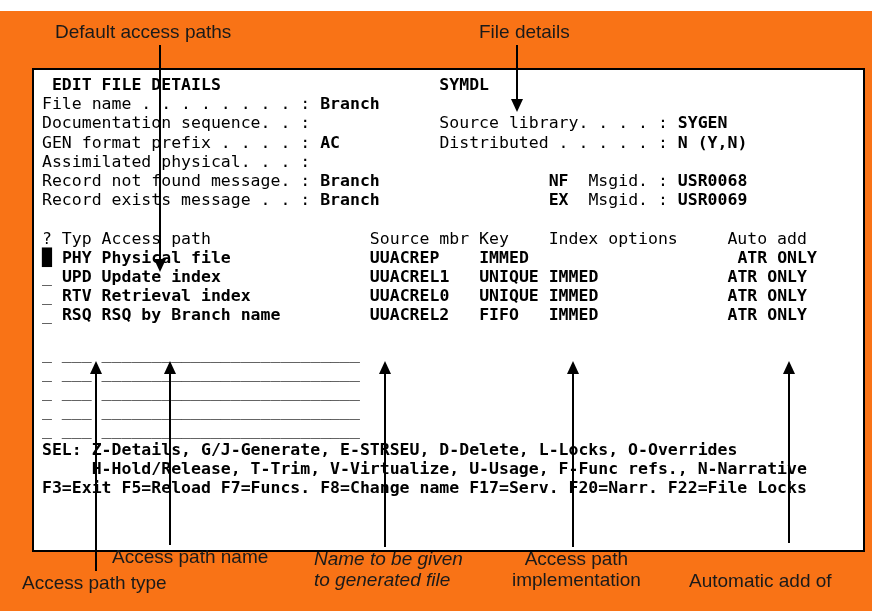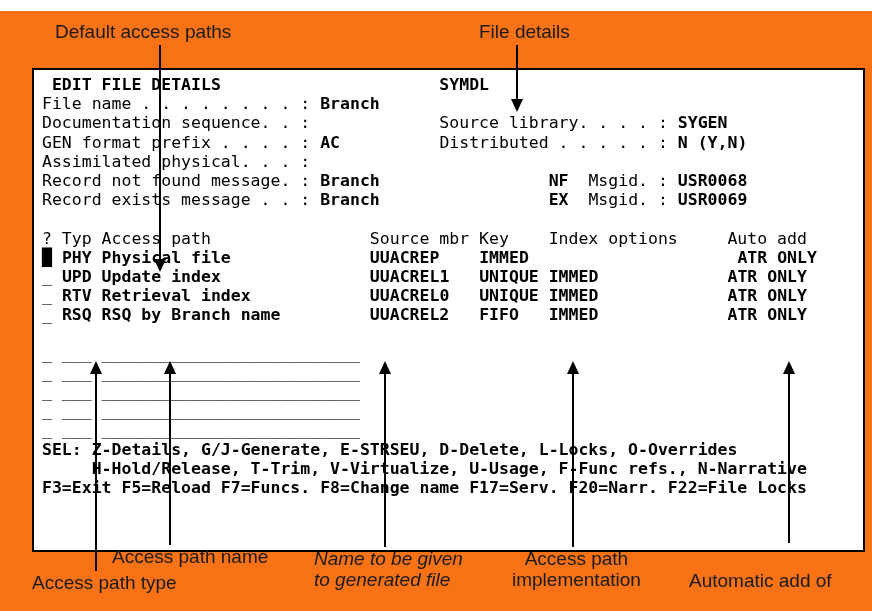--- a/index.html
+++ b/index.html
@@ -83,21 +83,21 @@
   </div>
   <div>
     <div class="head-up" style="left:567px;top:350px;"></div>
     <div class="shaft" style="left:572px;top:363px;height:173px;"></div>
   </div>
   <div>
     <div class="head-up" style="left:783px;top:350px;"></div>
     <div class="shaft" style="left:788px;top:363px;height:169px;"></div>
   </div>
 
-  <div class="ann" style="left:32px;top:561px;">Access path type</div>
+  <div class="ann" style="left:22px;top:561px;">Access path type</div>
   <div class="ann" style="left:112px;top:535px;">Access path name</div>
   <div class="ann" style="left:314px;top:537px;font-style:italic;">Name to be given
 to generated file</div>
   <div class="ann" style="left:512px;top:537px;text-align:center;">Access path
 implementation</div>
   <div class="ann" style="left:689px;top:559px;">Automatic add of</div>
 
 </div>
 
 </body></html>

